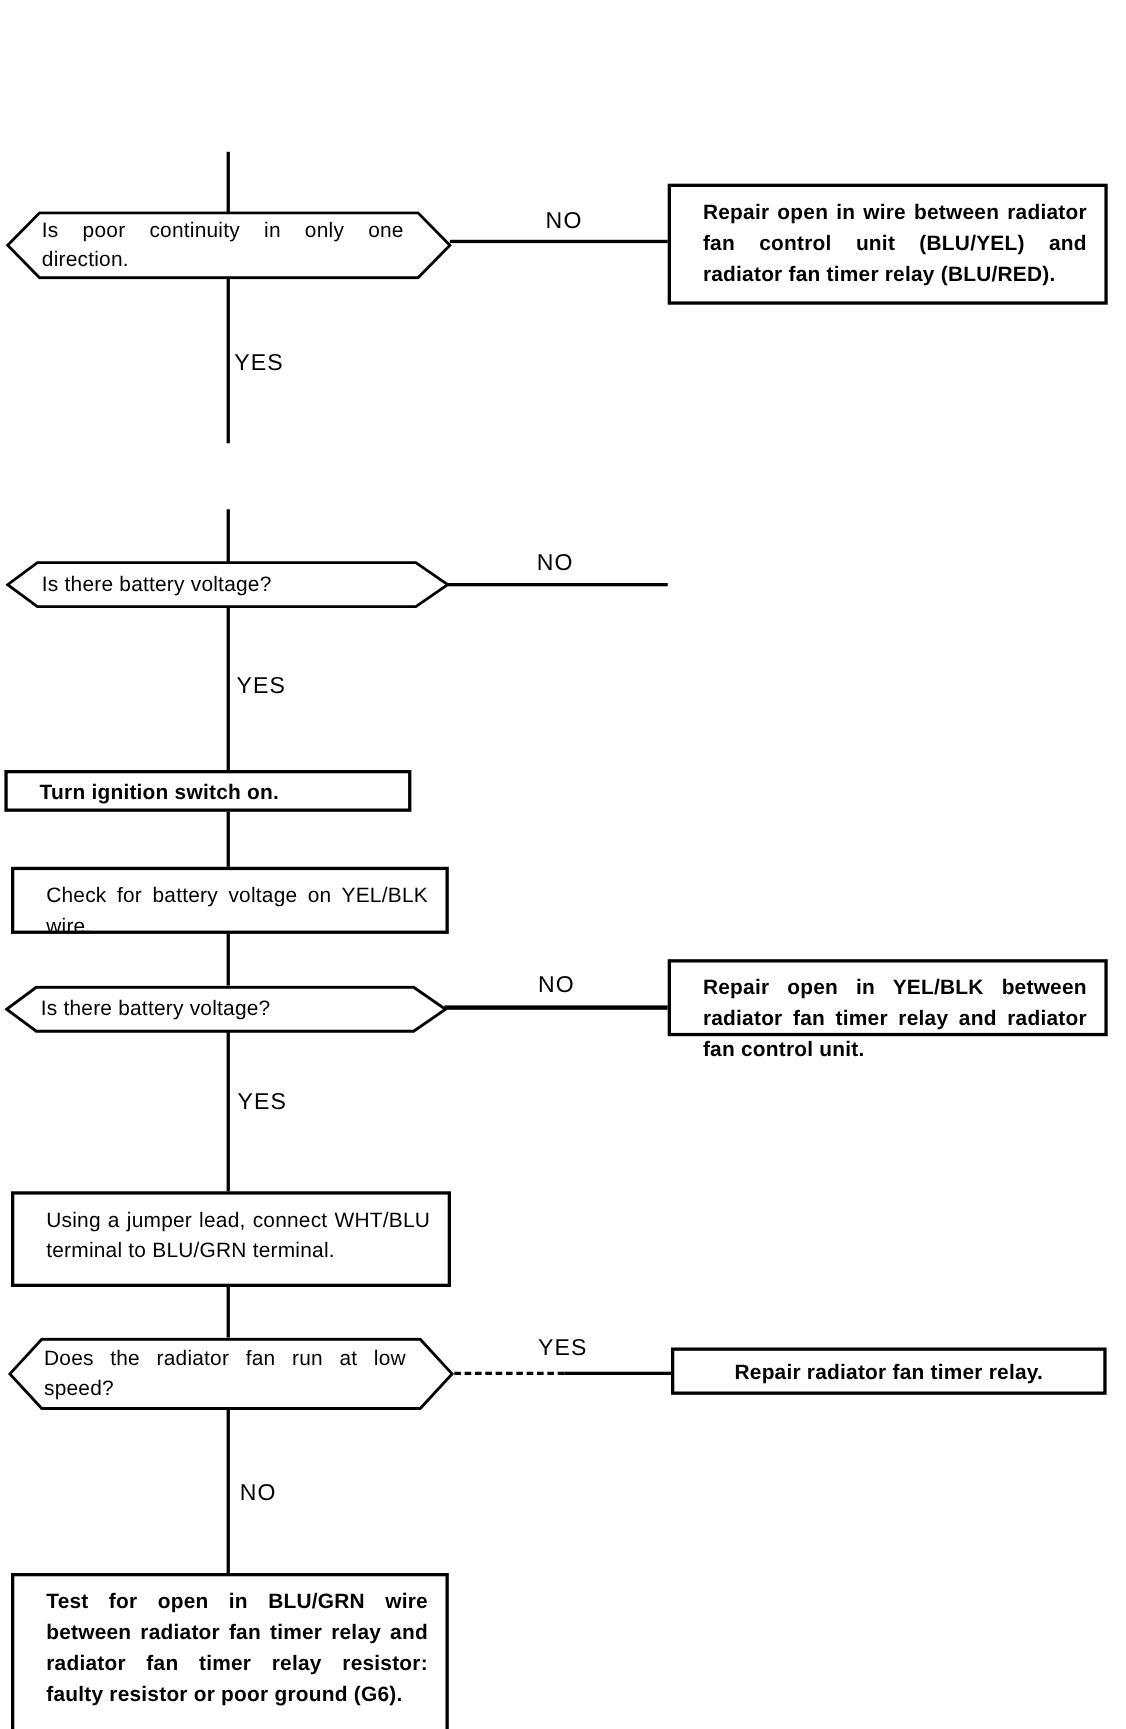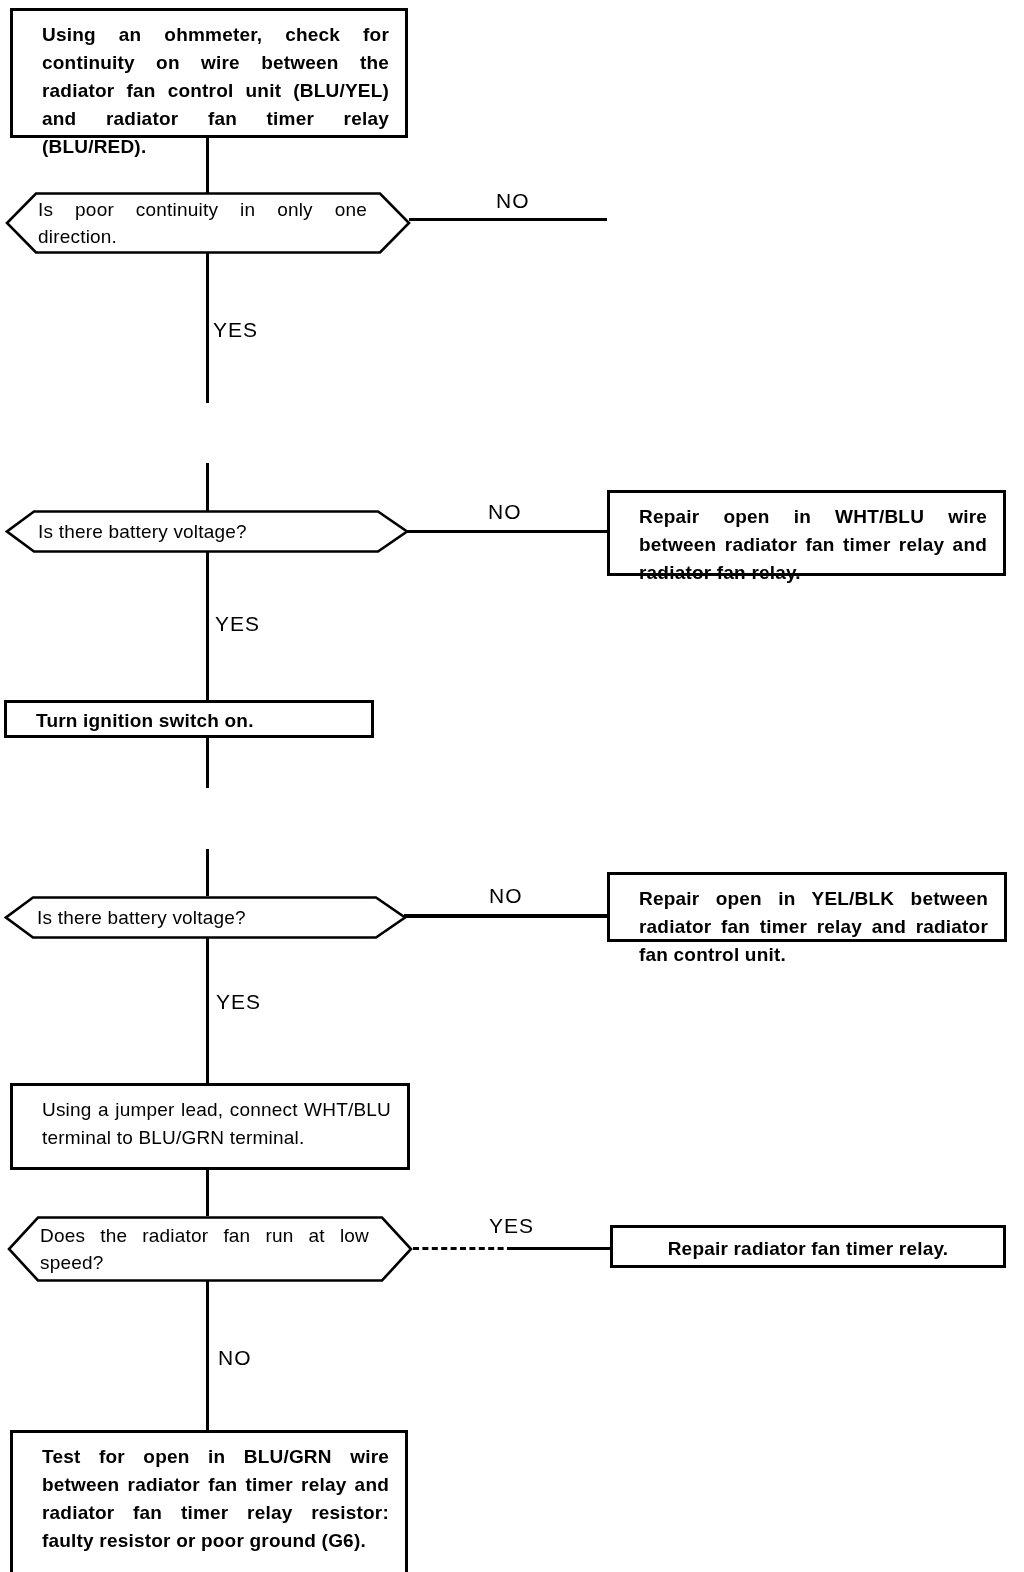--- a/index.html
+++ b/index.html
@@ -80,29 +80,29 @@
     font-size: 21px;
     letter-spacing: 1px;
     font-weight: normal;
   }
 </style>
 </head>
 <body>
 
 <div class="page">
 
-  <div class="box bold" style="left:10px; top:8px; width:398px; height:130px;">
-    <div class="txt">Using an ohmmeter, check for continuity on wire between the radiator fan control unit (BLU/YEL) and radiator fan timer relay (BLU/RED).</div>
-  </div>
 
 
   <div class="box bold" style="left:4px; top:700px; width:370px; height:38px;">
     <div class="txt" style="padding-top:4px;">Turn ignition switch on.</div>
   </div>
 
+  <div class="box" style="left:10px; top:788px; width:398px; height:61px;">
+    <div class="txt">Check for battery voltage on YEL/BLK wire.</div>
+  </div>
 
   <div class="box" style="left:10px; top:1083px; width:400px; height:87px;">
     <div class="txt">Using a jumper lead, connect WHT/BLU terminal to BLU/GRN terminal.</div>
   </div>
 
   <div class="box bold" style="left:10px; top:1430px; width:398px; height:154px;">
     <div class="txt">Test for open in BLU/GRN wire between radiator fan timer relay and radiator fan timer relay resistor: faulty resistor or poor ground (G6).</div>
   </div>
 
   <div class="decision" style="left:5px; top:192px; width:406px; height:62px;">
@@ -126,24 +126,24 @@
     <div class="txt">Is there battery voltage?</div>
   </div>
 
   <div class="decision" style="left:7px; top:1216px; width:406px; height:66px;">
     <svg viewBox="0 0 406 66">
       <polygon points="31,1.5 375,1.5 404,33 375,64.5 31,64.5 2,33" fill="#ffffff" stroke="#000000" stroke-width="2.6"></polygon>
     </svg>
     <div class="txt">Does the radiator fan run at low speed?</div>
   </div>
 
+  <div class="box bold" style="left:607px; top:167px; width:400px; height:110px;">
+    <div class="txt">Repair open in wire between radiator fan control unit (BLU/YEL) and radiator fan timer relay (BLU/RED).</div>
+  </div>
 
-  <div class="box bold" style="left:607px; top:490px; width:399px; height:86px;">
-    <div class="txt">Repair open in WHT/BLU wire between radiator fan timer relay and radiator fan relay.</div>
-  </div>
 
   <div class="box bold" style="left:607px; top:872px; width:400px; height:70px;">
     <div class="txt">Repair open in YEL/BLK between radiator fan timer relay and radiator fan control unit.</div>
   </div>
 
   <div class="box bold center" style="left:610px; top:1225px; width:396px; height:43px;">
     <div class="txt">Repair radiator fan timer relay.</div>
   </div>
 
   <div class="vline" style="left:206px; top:138px; height:55px;"></div>

